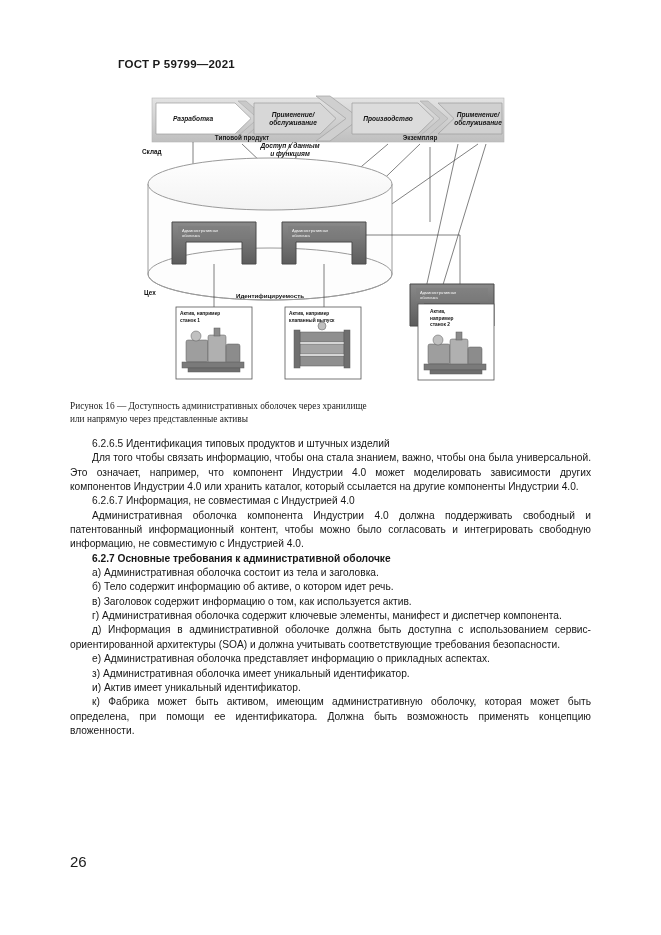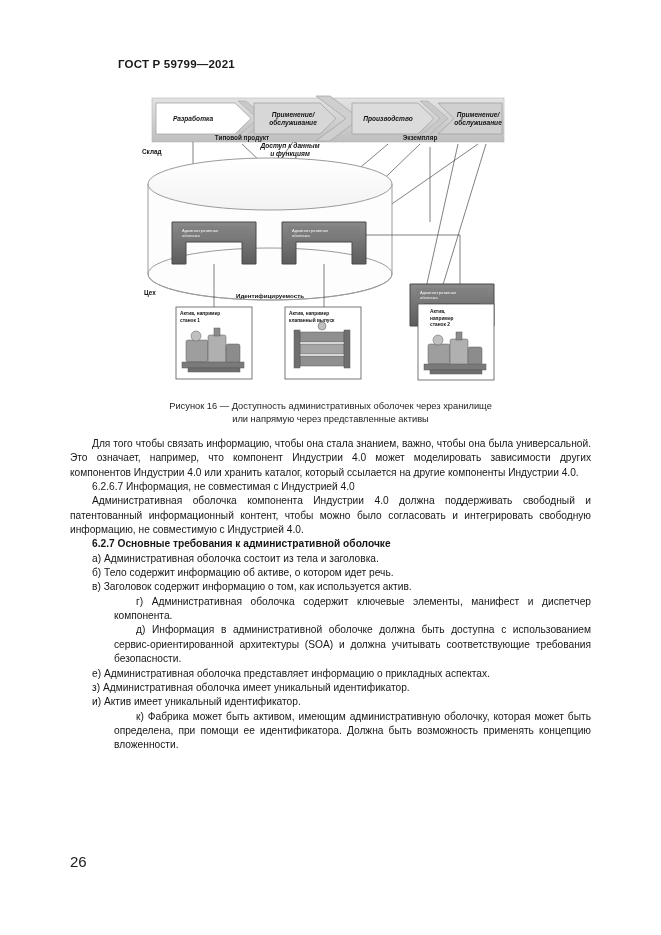--- a/index.html
+++ b/index.html
@@ -41,45 +41,46 @@
     width: 400px;
     height: 300px;
   }
   .figure svg { display:block; }
 
   .figcaption {
     position: absolute;
     left: 70px;
     top: 400px;
     width: 521px;
-    text-align: center;
+    text-align: left;
     font-size: 9.3px;
     line-height: 13px;
     color: #222;
+    font-family: Liberation Serif, serif;
   }
 
   
   .body-text {
     position: absolute;
     left: 70px;
     top: 437px;
     width: 521px;
     font-size: 10.2px;
     line-height: 14.35px;
     color: #161616;
   }
   .body-text p {
     margin: 0;
     text-align: justify;
     text-justify: inter-word;
   }
   .body-text p.ind { text-indent: 22px; }
   .body-text p.bold { font-weight: bold; text-indent: 22px; }
   .body-text p.item { text-indent: 22px; }
-  .body-text p.item-j { text-indent: 22px; text-align: justify; margin-left: 44px; }
+  .body-text p.item-j { text-indent: 22px; text-align: justify; }
 
   
   .page-number {
     position: absolute;
     left: 70px;
     top: 853px;
     font-size: 15px;
   }
 
   
@@ -251,20 +252,21 @@
       </g>
     </svg>
   </div>
 
   <div class="figcaption">
     <div>Рисунок 16 — Доступность административных оболочек через хранилище</div>
     <div>или напрямую через представленные активы</div>
   </div>
 
   <div class="body-text">
+    <p class="ind">6.2.6.5 Идентификация типовых продуктов и штучных изделий</p>
     <p class="ind">Для того чтобы связать информацию, чтобы она стала знанием, важно, чтобы она была универсальной. Это означает, например, что компонент Индустрии 4.0 может моделировать зависимости других компонентов Индустрии 4.0 или хранить каталог, который ссылается на другие компоненты Индустрии 4.0.</p>
     <p class="ind">6.2.6.7 Информация, не совместимая с Индустрией 4.0</p>
     <p class="ind">Административная оболочка компонента Индустрии 4.0 должна поддерживать свободный и патентованный информационный контент, чтобы можно было согласовать и интегрировать свободную информацию, не совместимую с Индустрией 4.0.</p>
     <p class="bold">6.2.7 Основные требования к административной оболочке</p>
     <p class="item">а)  Административная оболочка состоит из тела и заголовка.</p>
     <p class="item">б)  Тело содержит информацию об активе, о котором идет речь.</p>
     <p class="item">в)  Заголовок содержит информацию о том, как используется актив.</p>
     <p class="item-j">г) Административная оболочка содержит ключевые элементы, манифест и диспетчер компонента.</p>
     <p class="item-j">д)  Информация в административной оболочке должна быть доступна с использованием сервис-ориентированной архитектуры (SOA)  и должна учитывать соответствующие требования безопасности.</p>
     <p class="item">е)  Административная оболочка представляет информацию о прикладных аспектах.</p>

